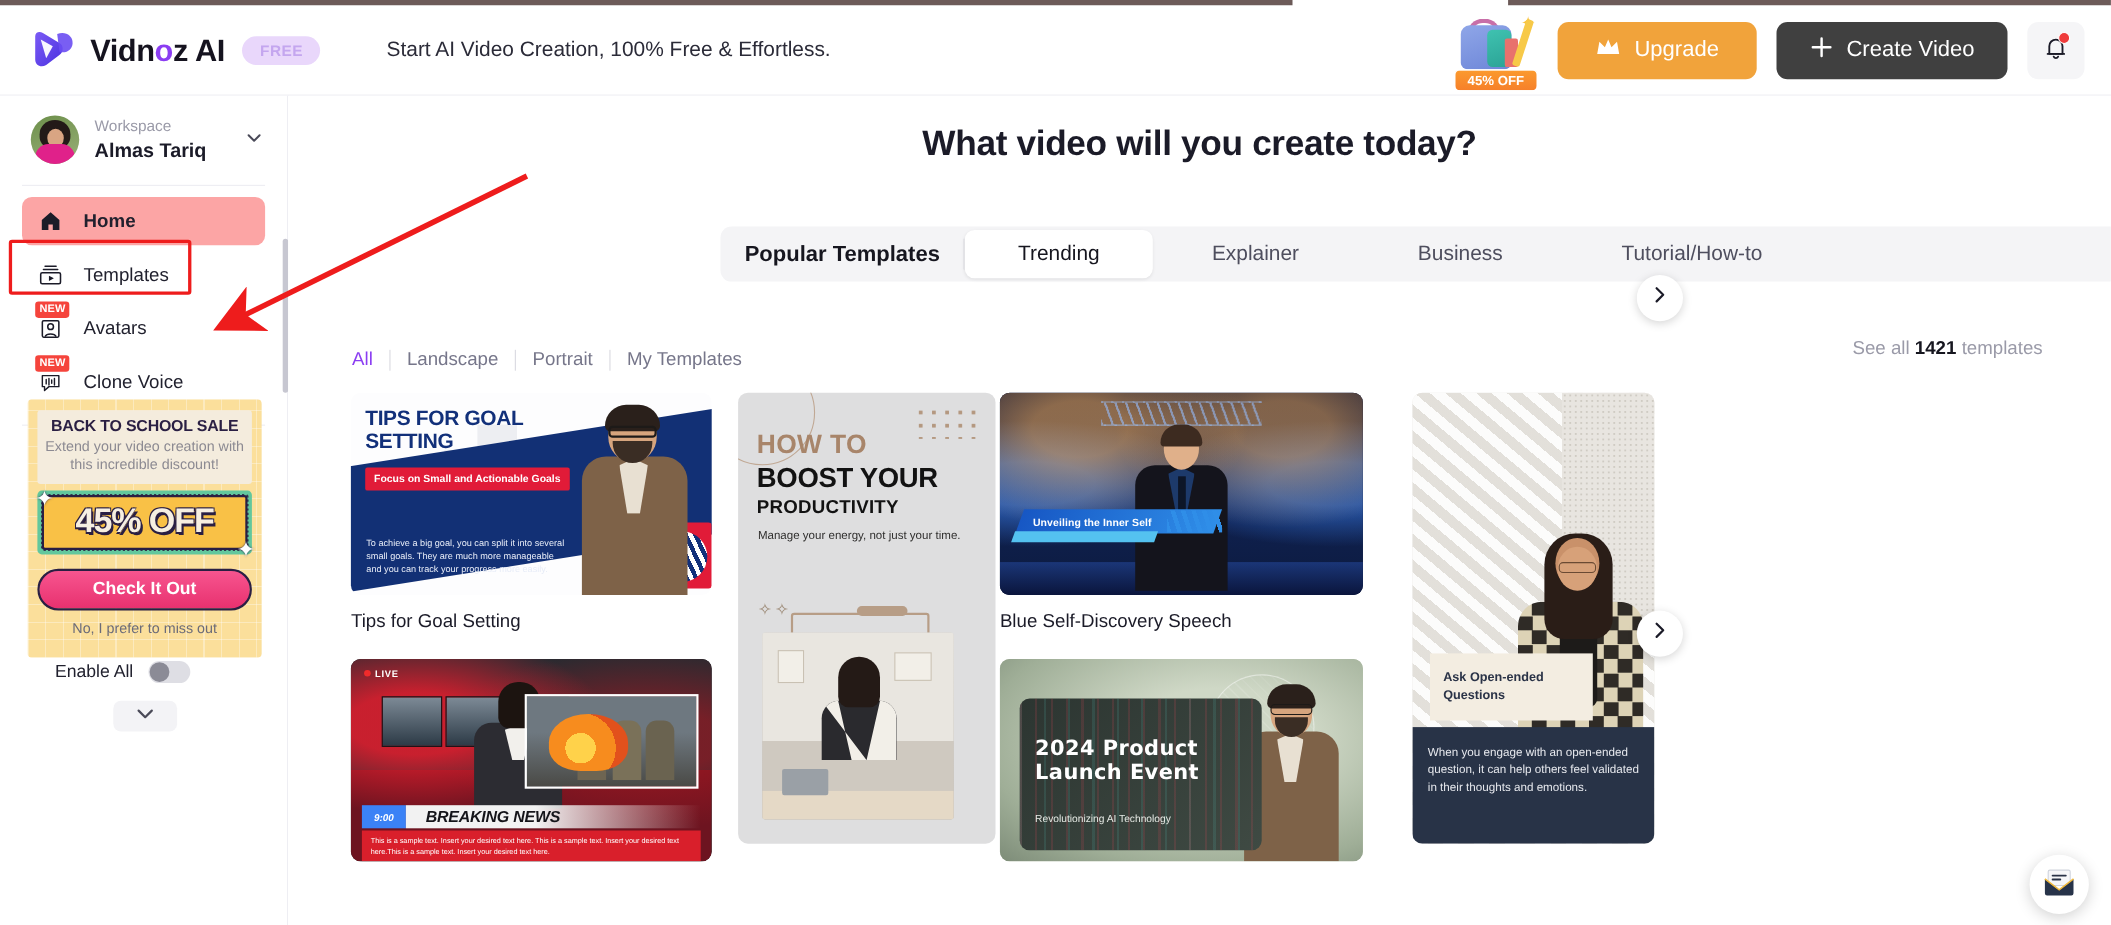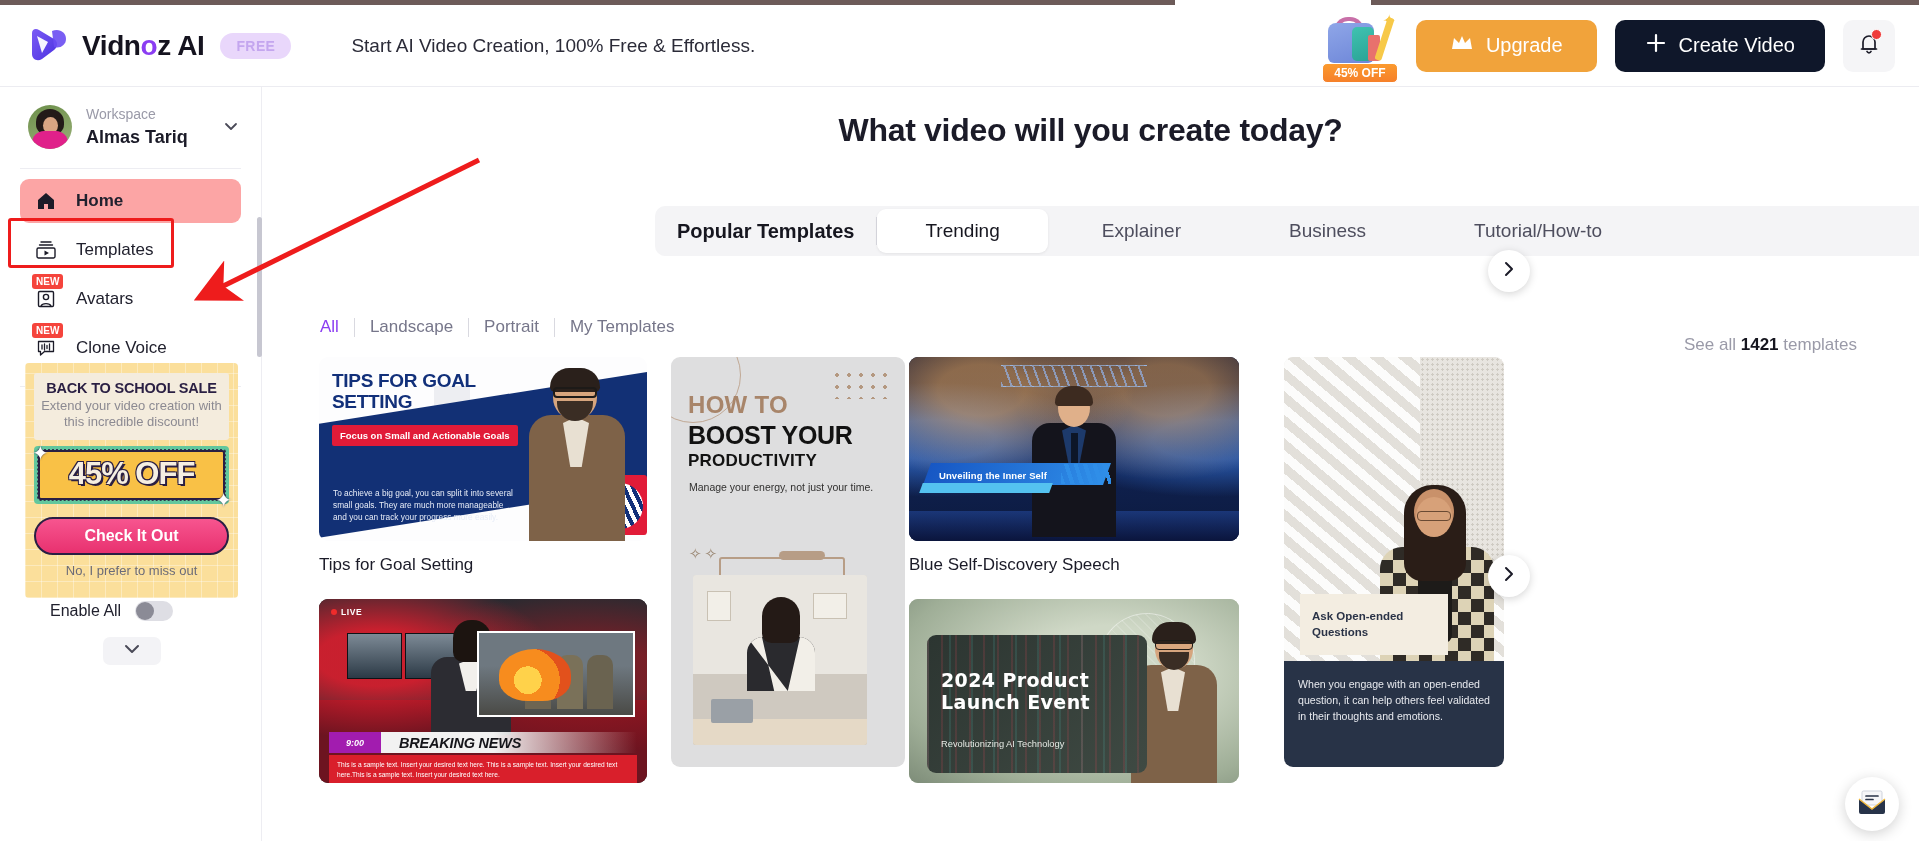--- a/index.html
+++ b/index.html
@@ -67,21 +67,21 @@
     border:1.5px solid #fff;
   }
 
   .btn { display:flex; align-items:center; justify-content:center; cursor:pointer; border:none; }
   .btn-upgrade {
     height:52px; padding:0 34px; border-radius:10px;
     background:#f1a33b; color:#fff; font-size:20px; font-weight:500; gap:12px;
   }
   .btn-create {
     height:52px; padding:0 30px; border-radius:10px;
-    background:#0f172a; color:#fff; font-size:20px; font-weight:500; gap:12px;
+    background:#404040; color:#fff; font-size:20px; font-weight:500; gap:12px;
   }
   .btn-bell {
     width:52px; height:52px; border-radius:10px; background:#f5f5f7; position:relative;
   }
   .bell-dot {
     position:absolute; top:9px; right:13px; width:11px; height:11px; border-radius:50%;
     background:#ef3b3b; border:1.5px solid #fff;
   }
 
   
@@ -204,21 +204,21 @@
     position:absolute; left:1226px; top:163px; width:42px; height:42px; border-radius:50%;
     background:#fff; box-shadow:0 2px 9px rgba(0,0,0,.17);
     display:flex; align-items:center; justify-content:center; cursor:pointer; z-index:4; font-size:19px; color:#222;
   }
 
   .filters { position:absolute; left:58px; top:230px; display:flex; align-items:center; gap:15px; }
   .filter { font-size:17px; color:#76768a; cursor:pointer; }
   .filter.active { color:#8b3df2; }
   .fsep { width:1px; height:19px; background:#d9d9e0; }
 
-  .seeall { position:absolute; right:62px; top:248px; font-size:17px; color:#9a9aa8; cursor:pointer; }
+  .seeall { position:absolute; right:62px; top:220px; font-size:17px; color:#9a9aa8; cursor:pointer; }
   .seeall b { color:#16161f; }
 
   
   .grid { position:absolute; left:57px; top:270px; width:1600px; }
   .col { position:absolute; top:0; }
   .col-a { left:0; width:328px; }
   .col-b { left:352px; width:234px; }
   .col-c { left:590px; width:330px; }
   .col-d { left:965px; width:220px; }
 
@@ -393,21 +393,21 @@
     background:radial-gradient(circle at 40% 60%, #ffd24a 0 26%, #f78c1e 26% 60%, #e2511c 60% 100%);
     filter:blur(.3px);
   }
   .t-news .inset .ff1, .t-news .inset .ff2, .t-news .inset .ff3 {
     position:absolute; bottom:6px; width:26px; height:54px; border-radius:10px 10px 0 0; background:#6e6552;
   }
   .t-news .inset .ff1 { left:46px; }
   .t-news .inset .ff2 { left:78px; background:#7a7159; }
   .t-news .inset .ff3 { left:108px; background:#6a6350; }
   .t-news .lower { position:absolute; left:10px; bottom:30px; width:calc(100% - 20px); height:21px; display:flex; }
-  .t-news .lower .time { width:52px; background:#a21caf; color:#fff; font-size:9px; font-weight:700; font-style:italic; display:flex; align-items:center; justify-content:center;text-align:center; }
+  .t-news .lower .time { width:40px; background:#3b82f6; color:#fff; font-size:9px; font-weight:700; font-style:italic; display:flex; align-items:center; justify-content:center;text-align:center; }
   .t-news .lower .hdl { flex:1; background:linear-gradient(90deg,#f2f2f2 0 44%, rgba(242,242,242,0) 100%); display:flex; align-items:center; padding-left:18px; }
   .t-news .lower .hdl span { font-size:14.5px; font-weight:800; font-style:italic; color:#15151a; letter-spacing:-.2px; }
   .t-news .ticker {
     position:absolute; left:10px; bottom:0px; width:calc(100% - 20px); height:28px; background:#d91f2b;
     color:#fff; font-size:6.6px; line-height:1.5; padding:5px 8px;
   }
 
   
   .t-launch { background:#aebba4; }
   .t-launch .bg {

